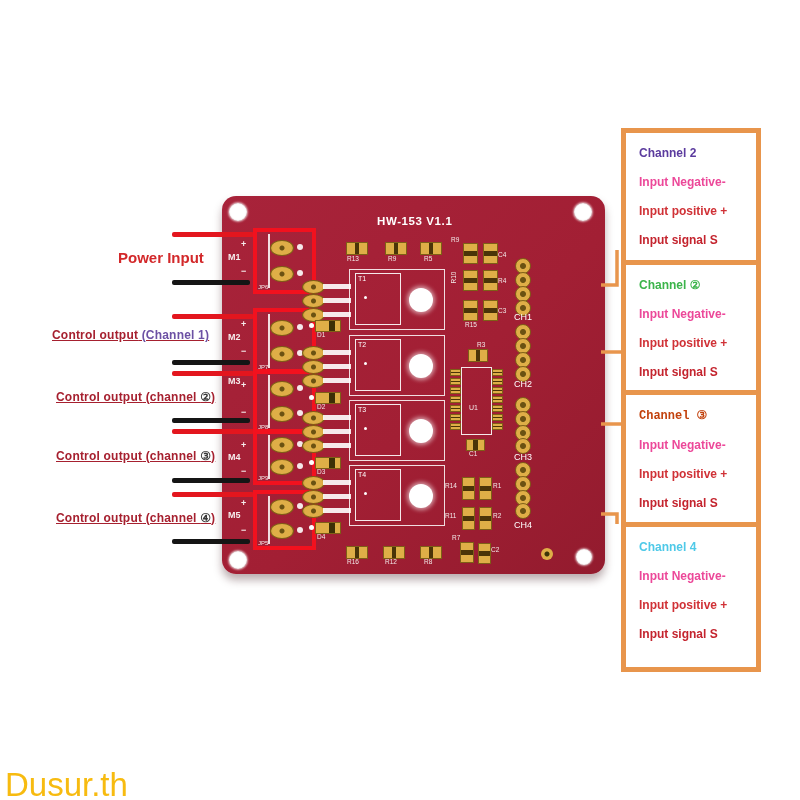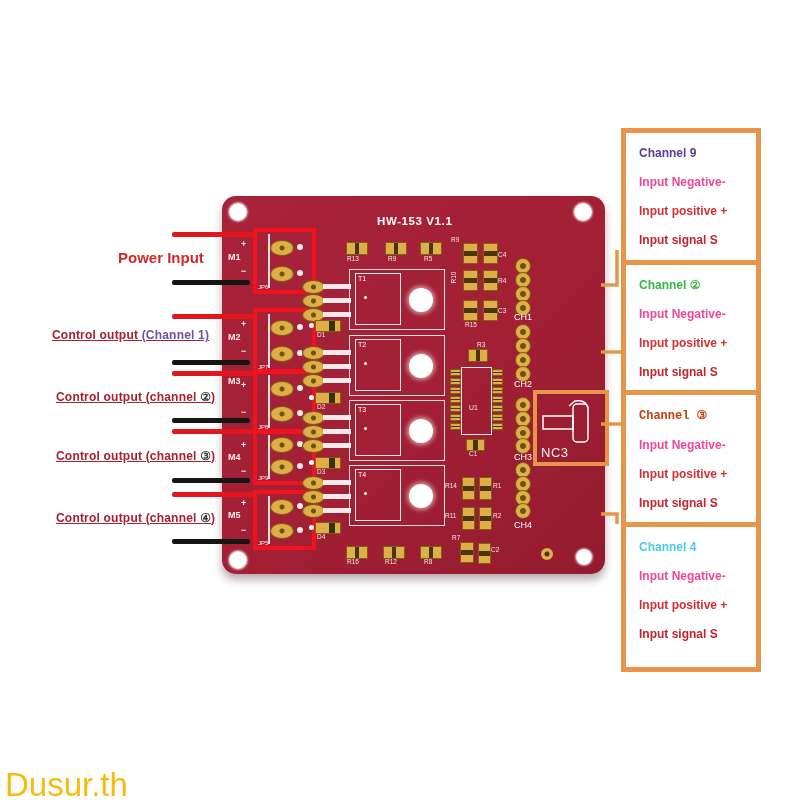--- a/index.html
+++ b/index.html
@@ -280,39 +280,31 @@
     <b class="cpad" style="top:411px"></b>
     <b class="cpad" style="top:425px"></b>
     <b class="cpad" style="top:438px"></b>
     <span class="chlab" style="left:514px;top:452px">CH3</span>
     <b class="cpad" style="top:462px"></b>
     <b class="cpad" style="top:476px"></b>
     <b class="cpad" style="top:490px"></b>
     <b class="cpad" style="top:503px"></b>
     <span class="chlab" style="left:514px;top:520px">CH4</span>
 
-    <div class="ncbox" style="top:390px;height:68px">
-      <svg width="60" height="54" viewBox="0 0 60 50">
-        <rect x="4" y="18" width="30" height="13" fill="none" stroke="#fff" stroke-width="1.5"></rect>
-        <rect x="34" y="6" width="15" height="38" rx="4" fill="none" stroke="#fff" stroke-width="1.5"></rect>
-        <path d="M49 10 Q47 1 36 3 L30 8" fill="none" stroke="#fff" stroke-width="1.5"></path>
-      </svg>
-      <span class="nclab">NC3</span>
-    </div>
   </div>
 
   <svg class="connectors" width="800" height="800">
     <path d="M601 285 H617 V250" fill="none" stroke="#e8954c" stroke-width="3.5"></path>
     <path d="M601 352 H622" fill="none" stroke="#e8954c" stroke-width="3.5"></path>
     <path d="M601 424 H622" fill="none" stroke="#e8954c" stroke-width="3.5"></path>
     <path d="M601 514 H617 V524" fill="none" stroke="#e8954c" stroke-width="3.5"></path>
   </svg>
 
   <div class="chbox" style="top:128px;height:124px">
-    <span class="hdr-purple">Channel 9</span>
+    <span class="hdr-purple">Channel 2</span>
     <span class="ln-black">Input Negative-</span>
     <span class="ln-red">Input positive +</span>
     <span class="ln-crimson">Input signal S</span>
   </div>
   <div class="chbox" style="top:260px;height:121px">
     <span class="hdr-green">Channel ②</span>
     <span class="ln-black">Input Negative-</span>
     <span class="ln-red">Input positive +</span>
     <span class="ln-crimson">Input signal S</span>
   </div>

